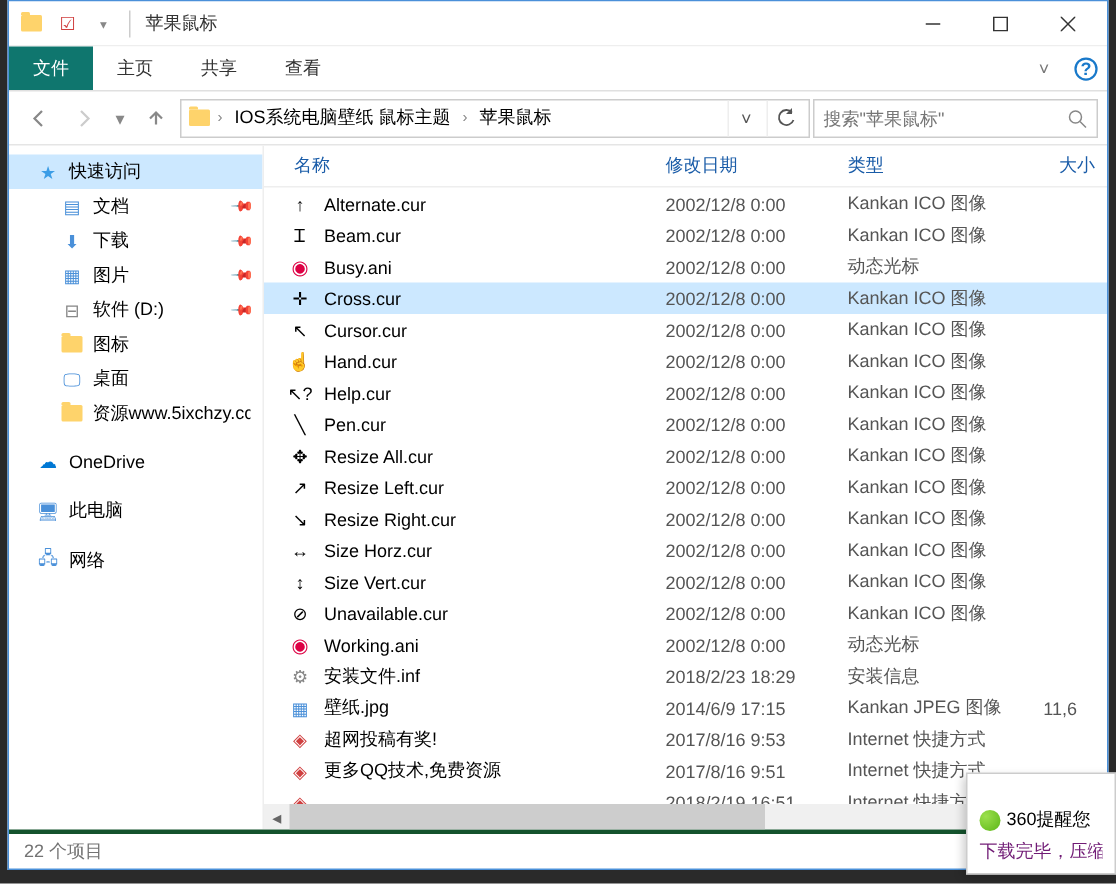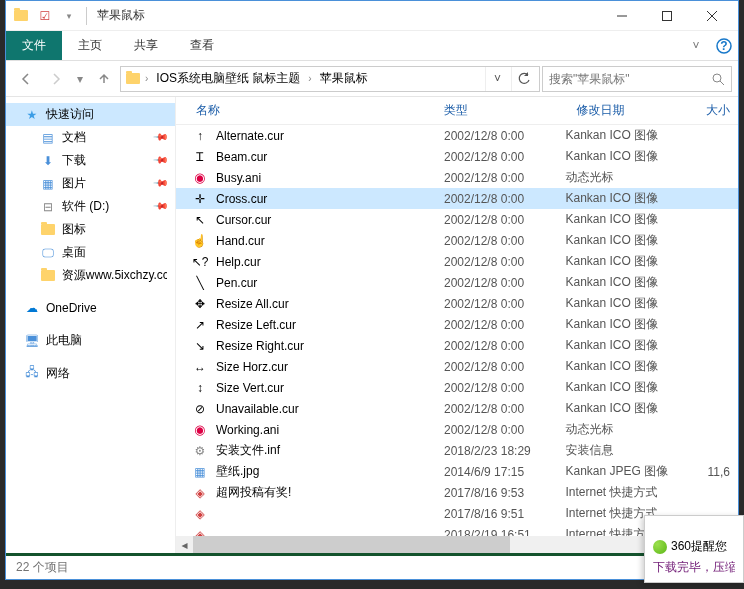--- a/index.html
+++ b/index.html
@@ -43,21 +43,21 @@
 .col-name { width: 262px; }
 .col-date { width: 128px; }
 .col-type { width: 140px; }
 .col-size { width: 50px; text-align: right; }
 .filelist { flex: 1; overflow-y: auto; overflow-x: hidden; }
 .file-row { display: flex; align-items: center; height: 21px; padding-left: 12px; cursor: default; }
 .file-row.selected { background: #cce8ff; }
 .file-row .fname { width: 262px; display: flex; align-items: center; gap: 8px; padding-left: 4px; }
 .file-row .fdate { width: 128px; color: #555; padding-left: 8px; }
 .file-row .ftype { width: 140px; color: #555; padding-left: 8px; white-space: nowrap; overflow: hidden; }
-.file-row .fsize { width: 50px; color: #555; text-align: right; padding-right: 8px; }
+.file-row .fsize { width: 50px; color: #555; text-align: right; padding-right: 20px; }
 .statusbar { height: 26px; border-top: 3px solid #14532d; display: flex; align-items: center; padding: 0 10px; color: #737373; }
 .scrollbar-h { height: 17px; background: #f0f0f0; display:flex; align-items:center; }
 .scrollbar-h .track { flex:1; height:17px; position:relative; }
 .scrollbar-h .thumb { position:absolute; left:0; width:60%; height:100%; background:#cdcdcd; }
 .scrollbar-h .arrow { width:17px; height:17px; display:flex; align-items:center; justify-content:center; color:#666; }
 .notification { position: absolute; right: 0; bottom: 6px; width: 100px; background: #fff; border: 1px solid #ccc; padding: 6px 8px; box-shadow: -2px 2px 6px rgba(0,0,0,0.2); }
 .notification .ntitle { display: flex; align-items: center; gap: 4px; font-size: 12px; margin-bottom: 4px; margin-top: 16px; }
 .notification .nbody { font-size: 12px; color: #701a75; white-space: nowrap; overflow: hidden; }
 .green-ball { width: 14px; height: 14px; background: radial-gradient(circle at 30% 30%, #9be04d, #5cb617); border-radius: 50%; }
 svg { display: block; }
@@ -216,22 +216,22 @@
         <div class="tree-item">
           <span class="ico" style="color:#4a90d9">🖧</span>
           <span>网络</span>
         </div>
       </div>
     </div>
 
     <div class="content">
       <div class="headers">
         <div class="hcol col-name">名称</div>
+        <div class="hcol col-date">修改日期</div>
         <div class="hcol col-type">类型</div>
-        <div class="hcol col-date">修改日期</div>
         <div class="hcol col-size">大小</div>
       </div>
       <div class="filelist" id="filelist">
           <div class="file-row">
             <div class="fname">
               <span class="ico">
                 <span>↑</span>
               </span>
               <span>Alternate.cur</span>
             </div>
@@ -424,20 +424,21 @@
             </div>
             <div class="fdate">2017/8/16 9:53</div>
             <div class="ftype">Internet 快捷方式</div>
             <div class="fsize"></div>
           </div>
           <div class="file-row">
             <div class="fname">
               <span class="ico">
                 <span style="color:#d04040">◈</span>
               </span>
+              <span>更多QQ技术,免费资源</span>
             </div>
             <div class="fdate">2017/8/16 9:51</div>
             <div class="ftype">Internet 快捷方式</div>
             <div class="fsize"></div>
           </div>
           <div class="file-row">
             <div class="fname">
               <span class="ico">
                 <span style="color:#d04040">◈</span>
               </span>

